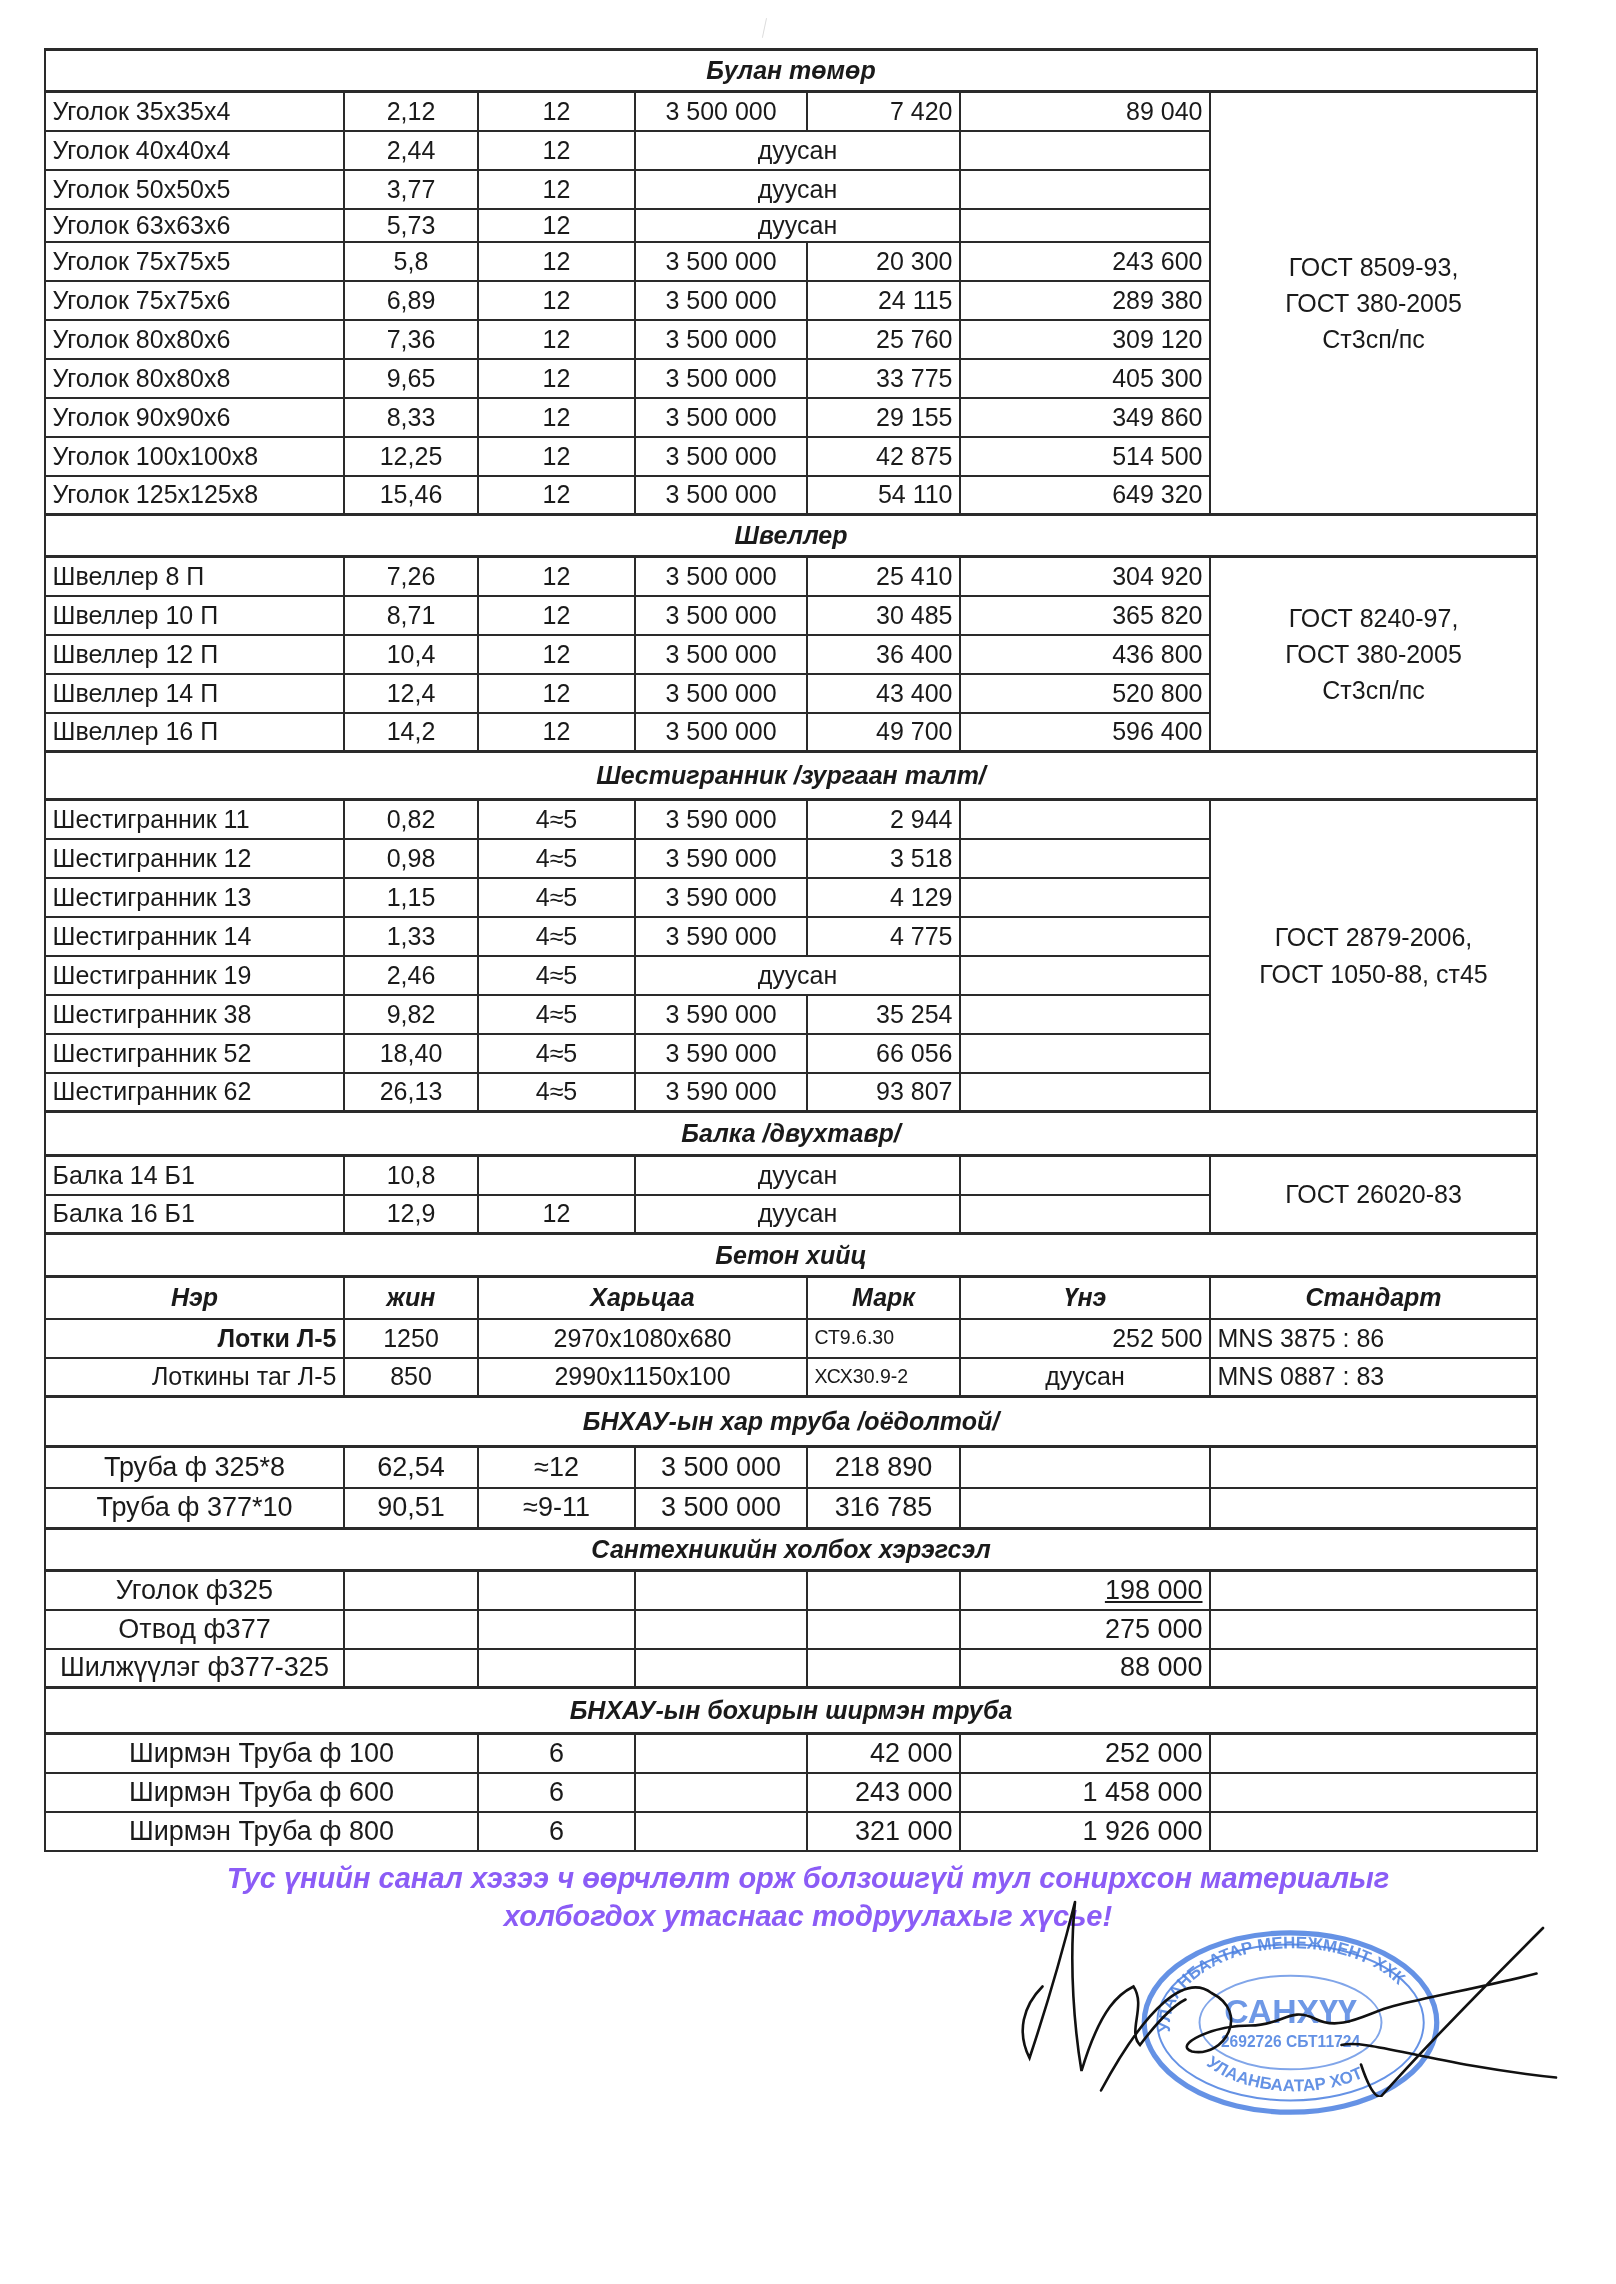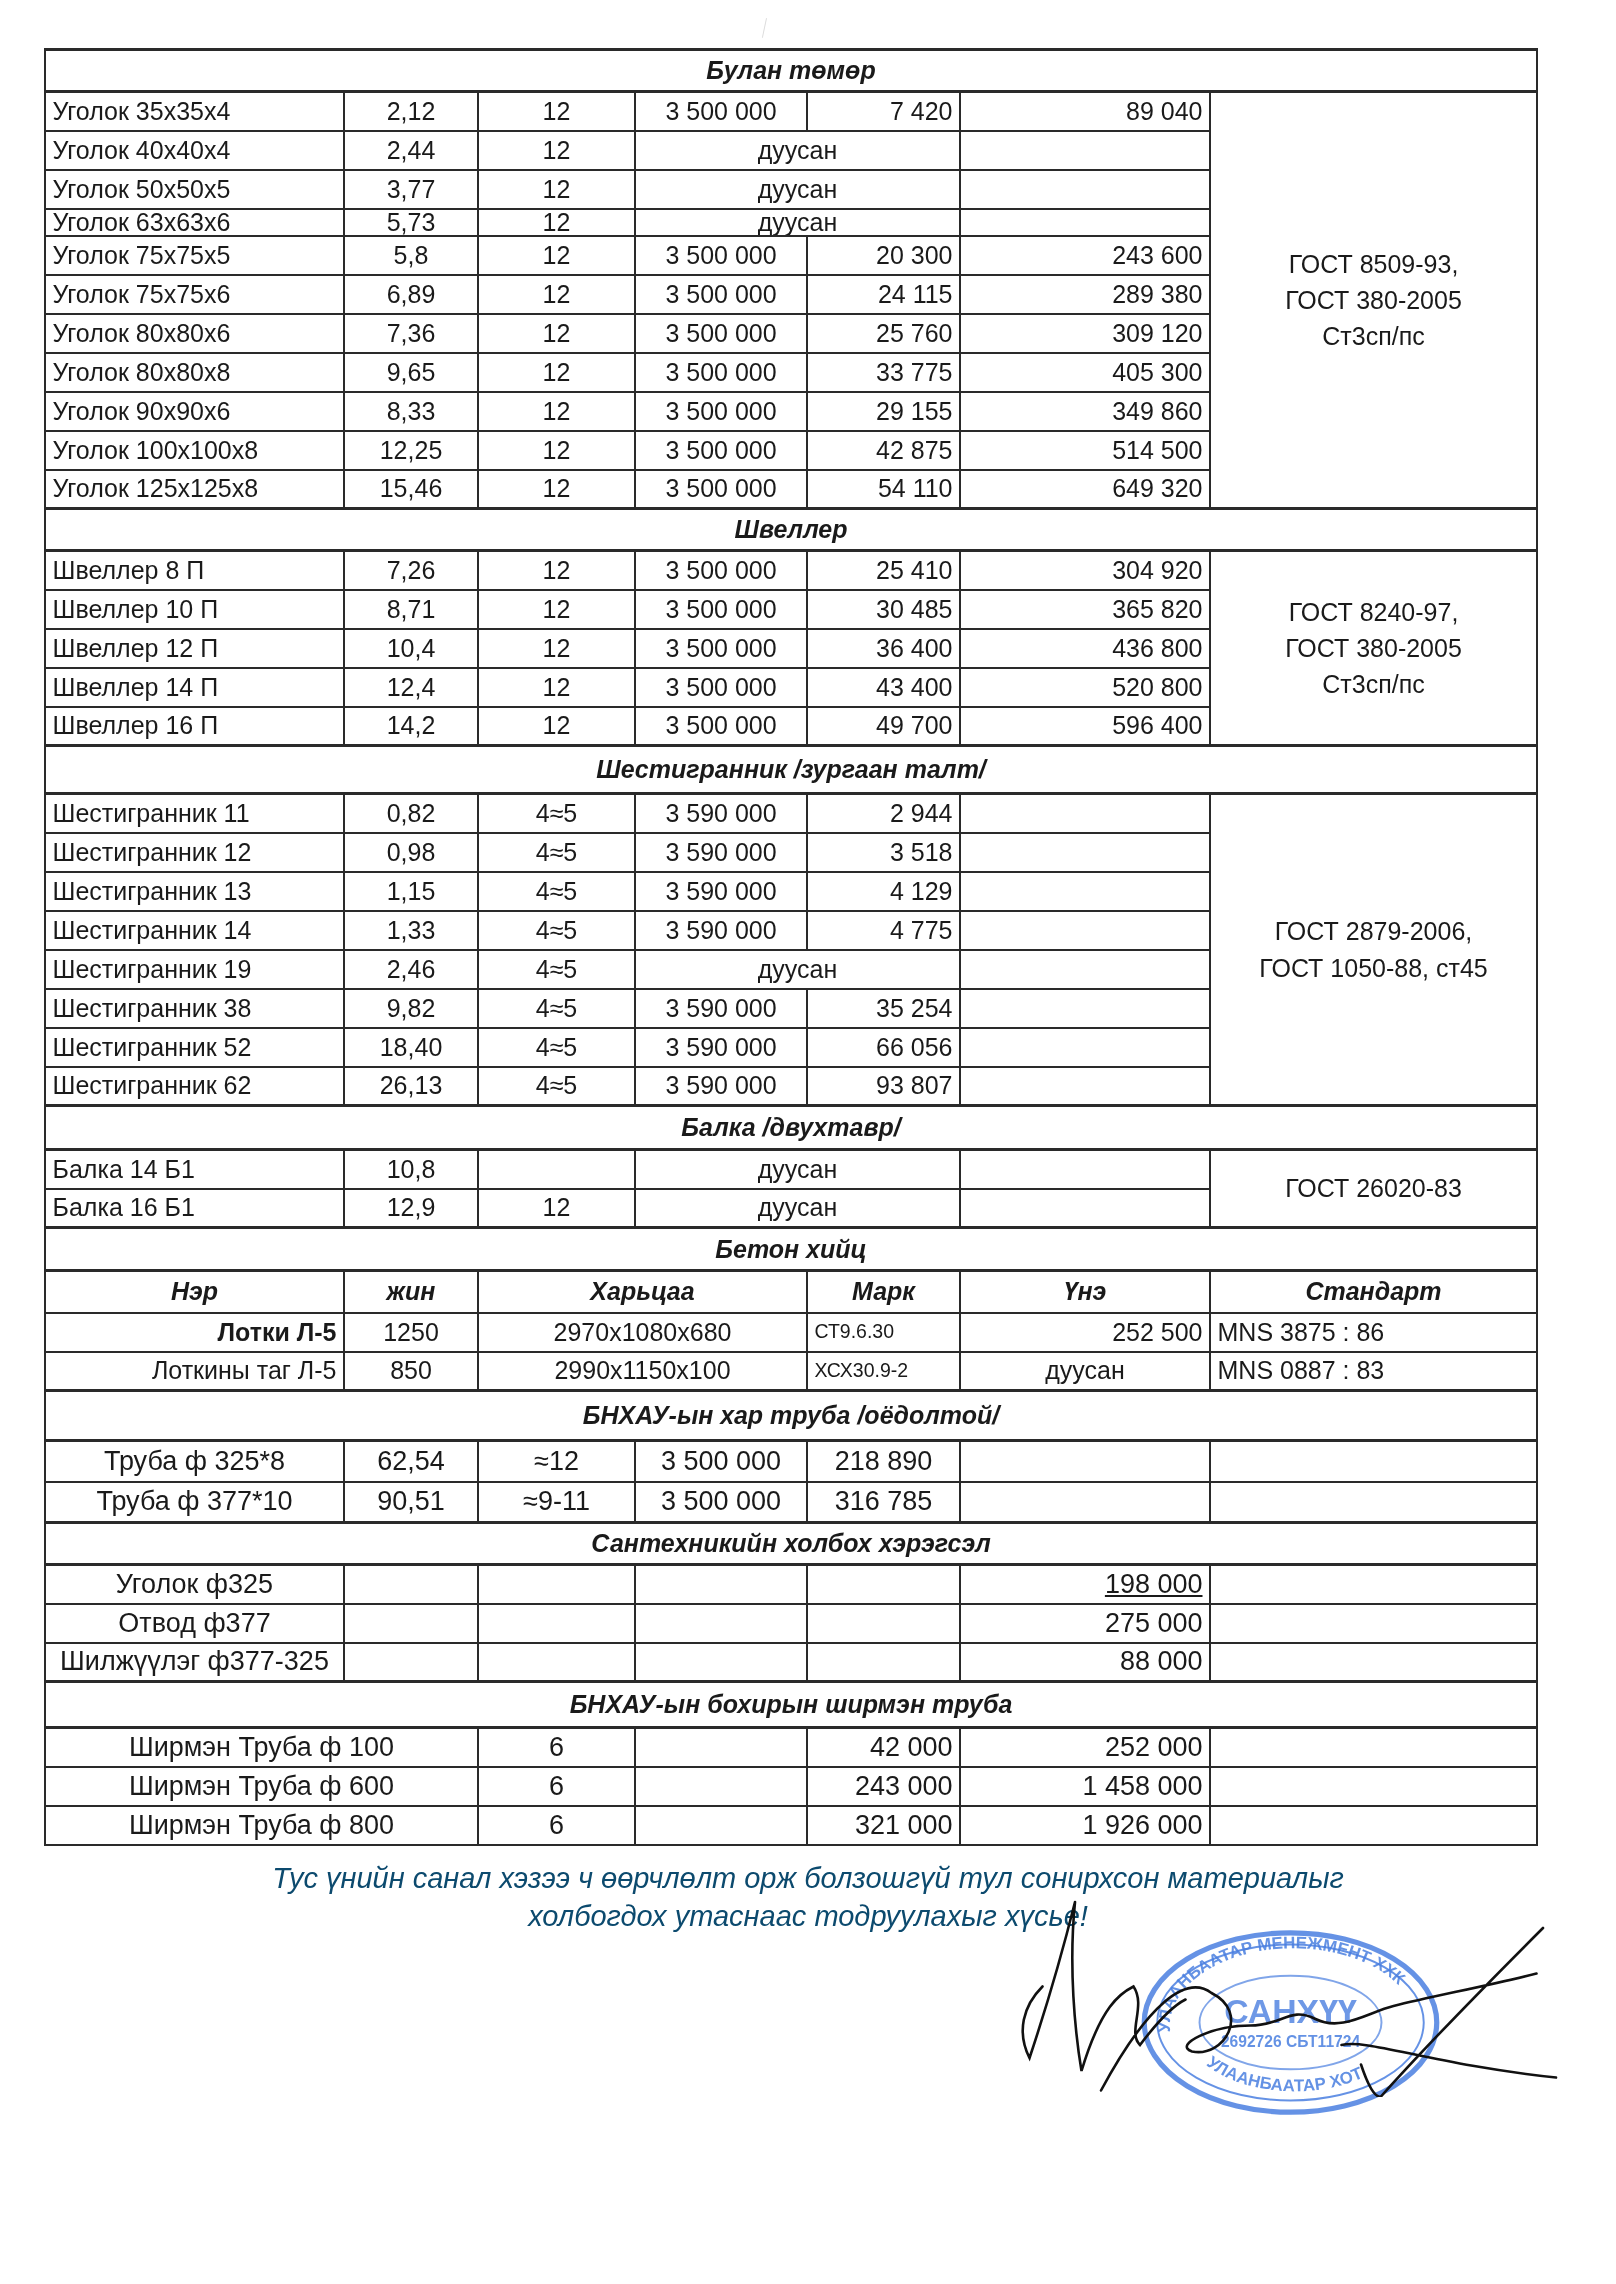--- a/index.html
+++ b/index.html
@@ -10,22 +10,22 @@
   #sheet td { border:2px solid #2a2a2a; padding:0 6.5px; font-size:25px; line-height:1;
               white-space:nowrap; overflow:hidden; vertical-align:middle; }
   .sec td { font-weight:bold; font-style:italic; font-size:35px; text-align:center;
             border-top-width:3.3px !important; border-bottom-width:3.3px !important; }
   .colhdr td { font-weight:bold; font-style:italic; font-size:30px; text-align:center; }
   .c { text-align:center; }
   .r { text-align:right; }
   .l { text-align:left; }
   .small { font-size:19.5px !important; }
   .std { text-align:center; font-size:25px; line-height:1.45 !important; white-space:normal !important; }
-  .footer { position:absolute; left:0; width:1616px; text-align:center; color:#0c4a6e;
-            font-weight:normal; font-style:italic; font-size:29px; }
+  .footer { position:absolute; left:0; width:1616px; text-align:center; color:#8b5cf6;
+            font-weight:bold; font-style:italic; font-size:29px; }
   #stamp { position:absolute; left:1134px; top:1925px; width:313px; height:195px; }
   #signature { position:absolute; left:977px; top:1876px; width:586px; height:221px; }
   .scan-mark { position:absolute; left:764px; top:18px; width:1.3px; height:19.5px; background:#ddd; transform:rotate(12deg); }
 </style>
 </head>
 <body>
 
 <div class="scan-mark"></div>
 
 <table id="sheet">
@@ -62,21 +62,21 @@
         <td class="c" colspan="2">дуусан</td>
         <td class="r"></td>
       </tr>
       <tr style="height:39px">
         <td class="l">Уголок 50x50x5</td>
         <td class="c">3,77</td>
         <td class="c">12</td>
         <td class="c" colspan="2">дуусан</td>
         <td class="r"></td>
       </tr>
-      <tr style="height:27px">
+      <tr style="height:33px">
         <td class="l">Уголок 63x63x6</td>
         <td class="c">5,73</td>
         <td class="c">12</td>
         <td class="c" colspan="2">дуусан</td>
         <td class="r"></td>
       </tr>
       <tr style="height:39px">
         <td class="l">Уголок 75x75x5</td>
         <td class="c">5,8</td>
         <td class="c">12</td>

